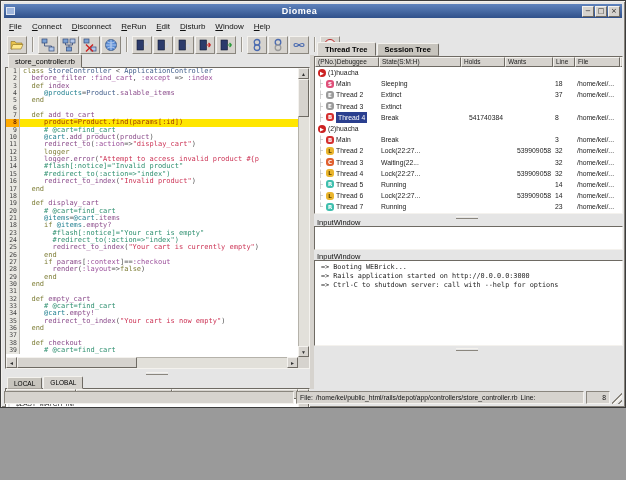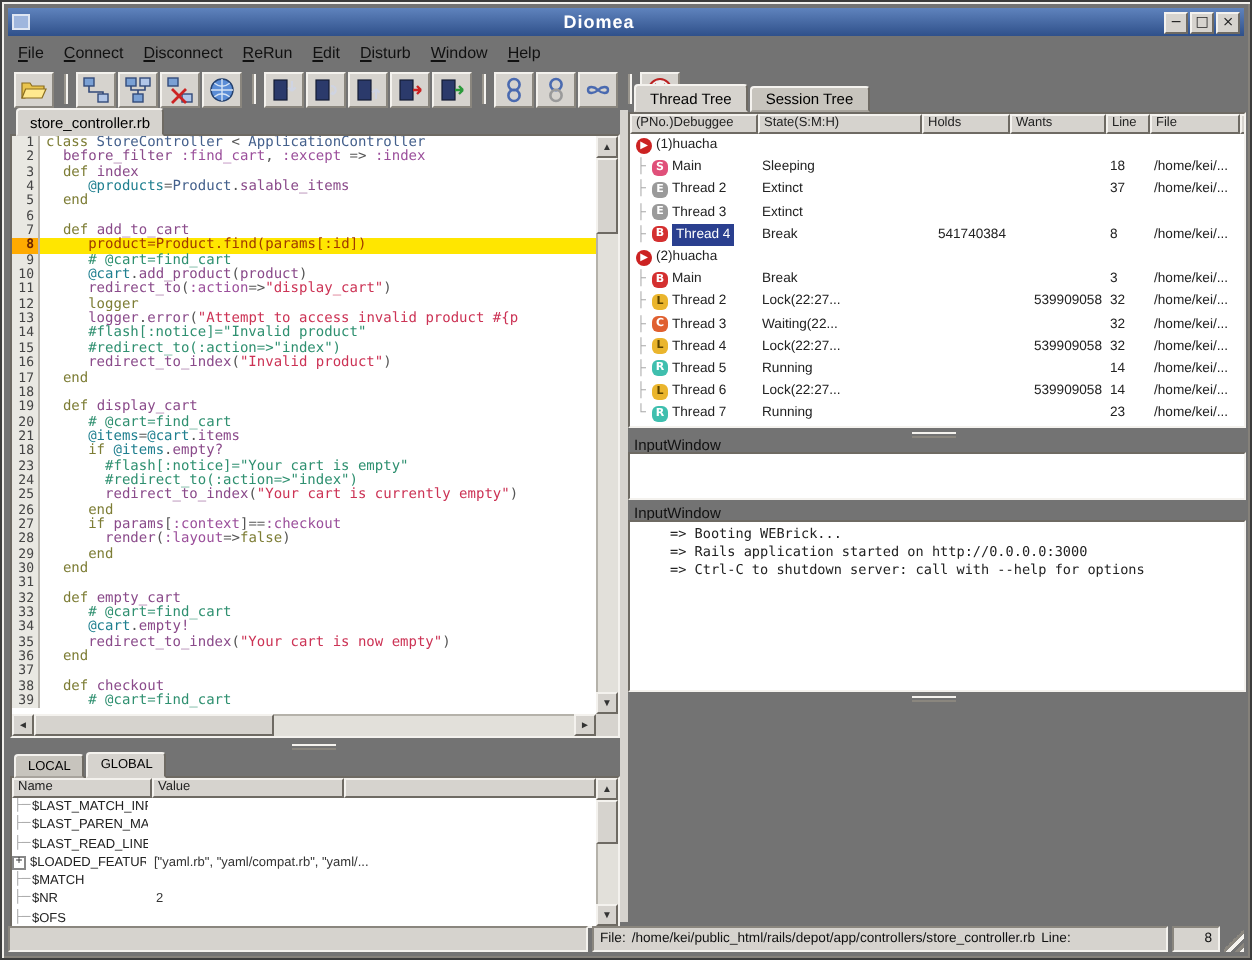--- a/index.html
+++ b/index.html
@@ -1,17 +1,17 @@
 <!DOCTYPE html>
 <html><head>
 <meta charset="utf-8">
 <style>
   html,body{margin:0;padding:0;background:#9a9a9a;}
   *{box-sizing:border-box;}
-  #window{position:relative;width:626px;height:480px;background:#737373;border:1px solid #3c3c3c;
+  #window{position:relative;width:626px;height:408px;background:#e5e5e5;border:1px solid #3c3c3c;
     box-shadow:inset 1px 1px 0 #f2f0ec,inset -1px -1px 0 #85817a;font-family:"Liberation Sans",sans-serif;overflow:hidden;}
   .raised{border:1px solid;border-color:#f4f2ee #6e6a63 #6e6a63 #f4f2ee;background:#d6d3ce;}
 
   
   .titlebar{position:absolute;left:3px;top:3px;right:3px;height:14px;
     background:linear-gradient(180deg,var(--tb1,#5f83bd),var(--tb2,#2f508a));display:flex;align-items:center;padding:0 2px;}
   .title-icon{width:9px;height:8px;border:1px solid #dfe6f2;background:#9fb6dd;margin-right:3px;flex:none;}
   .title-text{flex:1;text-align:center;color:#fff;font:bold 9px "Liberation Sans",sans-serif;letter-spacing:.5px;}
   .win-btn{width:12px;height:11px;margin-left:1px;font:7px "DejaVu Sans",sans-serif;line-height:9px;text-align:center;color:#222;flex:none;}
 
@@ -63,39 +63,39 @@
   .vval{padding-left:4px;color:#333;overflow:hidden;}
   .vvsb{position:absolute;right:0;top:0;bottom:0;width:11px;background:#e2e0da;border-left:1px solid #b5b2aa;}
 
   
   .vsplit{position:absolute;left:309px;top:54px;width:4px;bottom:18px;background:#d6d3ce;}
   .grip{position:absolute;width:22px;height:3px;border-top:1px solid #f4f2ee;border-bottom:1px solid #8a867e;}
 
   
   .rtabs{position:absolute;left:316px;top:41px;display:flex;align-items:flex-end;z-index:2;}
   .rtab{height:13px;padding:0 7px;display:flex;align-items:center;font-size:7.5px;background:#c7c4bd;
-    border:1px solid;border-color:#f4f2ee #6e6a63 #a8a49d #f4f2ee;border-radius:2px 2px 0 0;margin-right:1px;}
+    border:1px solid;border-color:#f4f2ee #6e6a63 #a8a49d #f4f2ee;border-radius:2px 2px 0 0;margin-right:1px;font-weight:bold;}
   .rtab.active{background:#d6d3ce;height:14px;border-bottom-color:#d6d3ce;}
   .thread-table{position:absolute;left:313px;top:55px;width:309px;height:158px;border:1px solid;border-color:#6e6a63 #f4f2ee #f4f2ee #6e6a63;background:#fff;overflow:hidden;}
   .tth{display:flex;height:10px;}
   .tth-cell{border:1px solid;border-color:#f4f2ee #6e6a63 #6e6a63 #f4f2ee;background:#d6d3ce;font-size:6.5px;line-height:8px;padding:0 2px;color:#222;flex:none;overflow:hidden;}
   .trow{display:flex;height:11.2px;line-height:11.2px;font-size:6.8px;color:#222;white-space:nowrap;}
   .tcell{flex:none;overflow:hidden;padding:0 2px;}
   .tname{display:flex;align-items:center;}
   .ttree{color:#aaa;width:7px;flex:none;font-size:7px;text-align:center;}
   .badge{flex:none;width:8px;height:8px;border-radius:3px;margin:0 2px;font:bold 5.5px "DejaVu Sans",sans-serif;
     color:#fff;text-align:center;line-height:8px;}
   .grp-icon{flex:none;width:8px;height:8px;border-radius:50%;background:#cc2222;margin:0 2px 0 1px;
     color:#fff;font-size:5px;line-height:8px;text-align:center;}
   .sel{background:var(--sel,#2a3f8f);color:#fff;padding:0 2px;}
   .num{text-align:right;}
 
   .io-label{position:absolute;left:316px;font-size:7.5px;color:#111;}
   .io-box{position:absolute;left:313px;width:309px;border:1px solid;border-color:#6e6a63 #f4f2ee #f4f2ee #6e6a63;background:#fff;overflow:hidden;}
-  .io-text{font:6.8px "DejaVu Sans Mono",monospace;line-height:9px;padding:2px 20px;color:#222;white-space:pre;}
+  .io-text{font:6.8px "DejaVu Sans Mono",monospace;line-height:9px;padding:2px 6px;color:#222;white-space:pre;}
 
   
   .status{position:absolute;left:3px;right:3px;bottom:3px;height:13px;display:flex;gap:2px;align-items:stretch;}
   .sp{border:1px solid;border-color:#8a867e #f4f2ee #f4f2ee #8a867e;background:#d6d3ce;}
   .sp1{width:290px;}
   .sp2{flex:1;display:flex;align-items:center;padding:0 3px;font-size:6.8px;color:#111;white-space:nowrap;overflow:hidden;}
   .sp2 span{margin-right:3px;}
   .sp3{width:24px;text-align:right;font-size:6.8px;line-height:11px;padding-right:3px;color:#111;}
   .corner-grip{width:10px;background:
     linear-gradient(135deg,transparent 50%,#8a867e 50%,#8a867e 60%,#f4f2ee 60%,#f4f2ee 70%,transparent 70%,transparent 80%,#8a867e 80%,#8a867e 90%,#f4f2ee 90%);}

